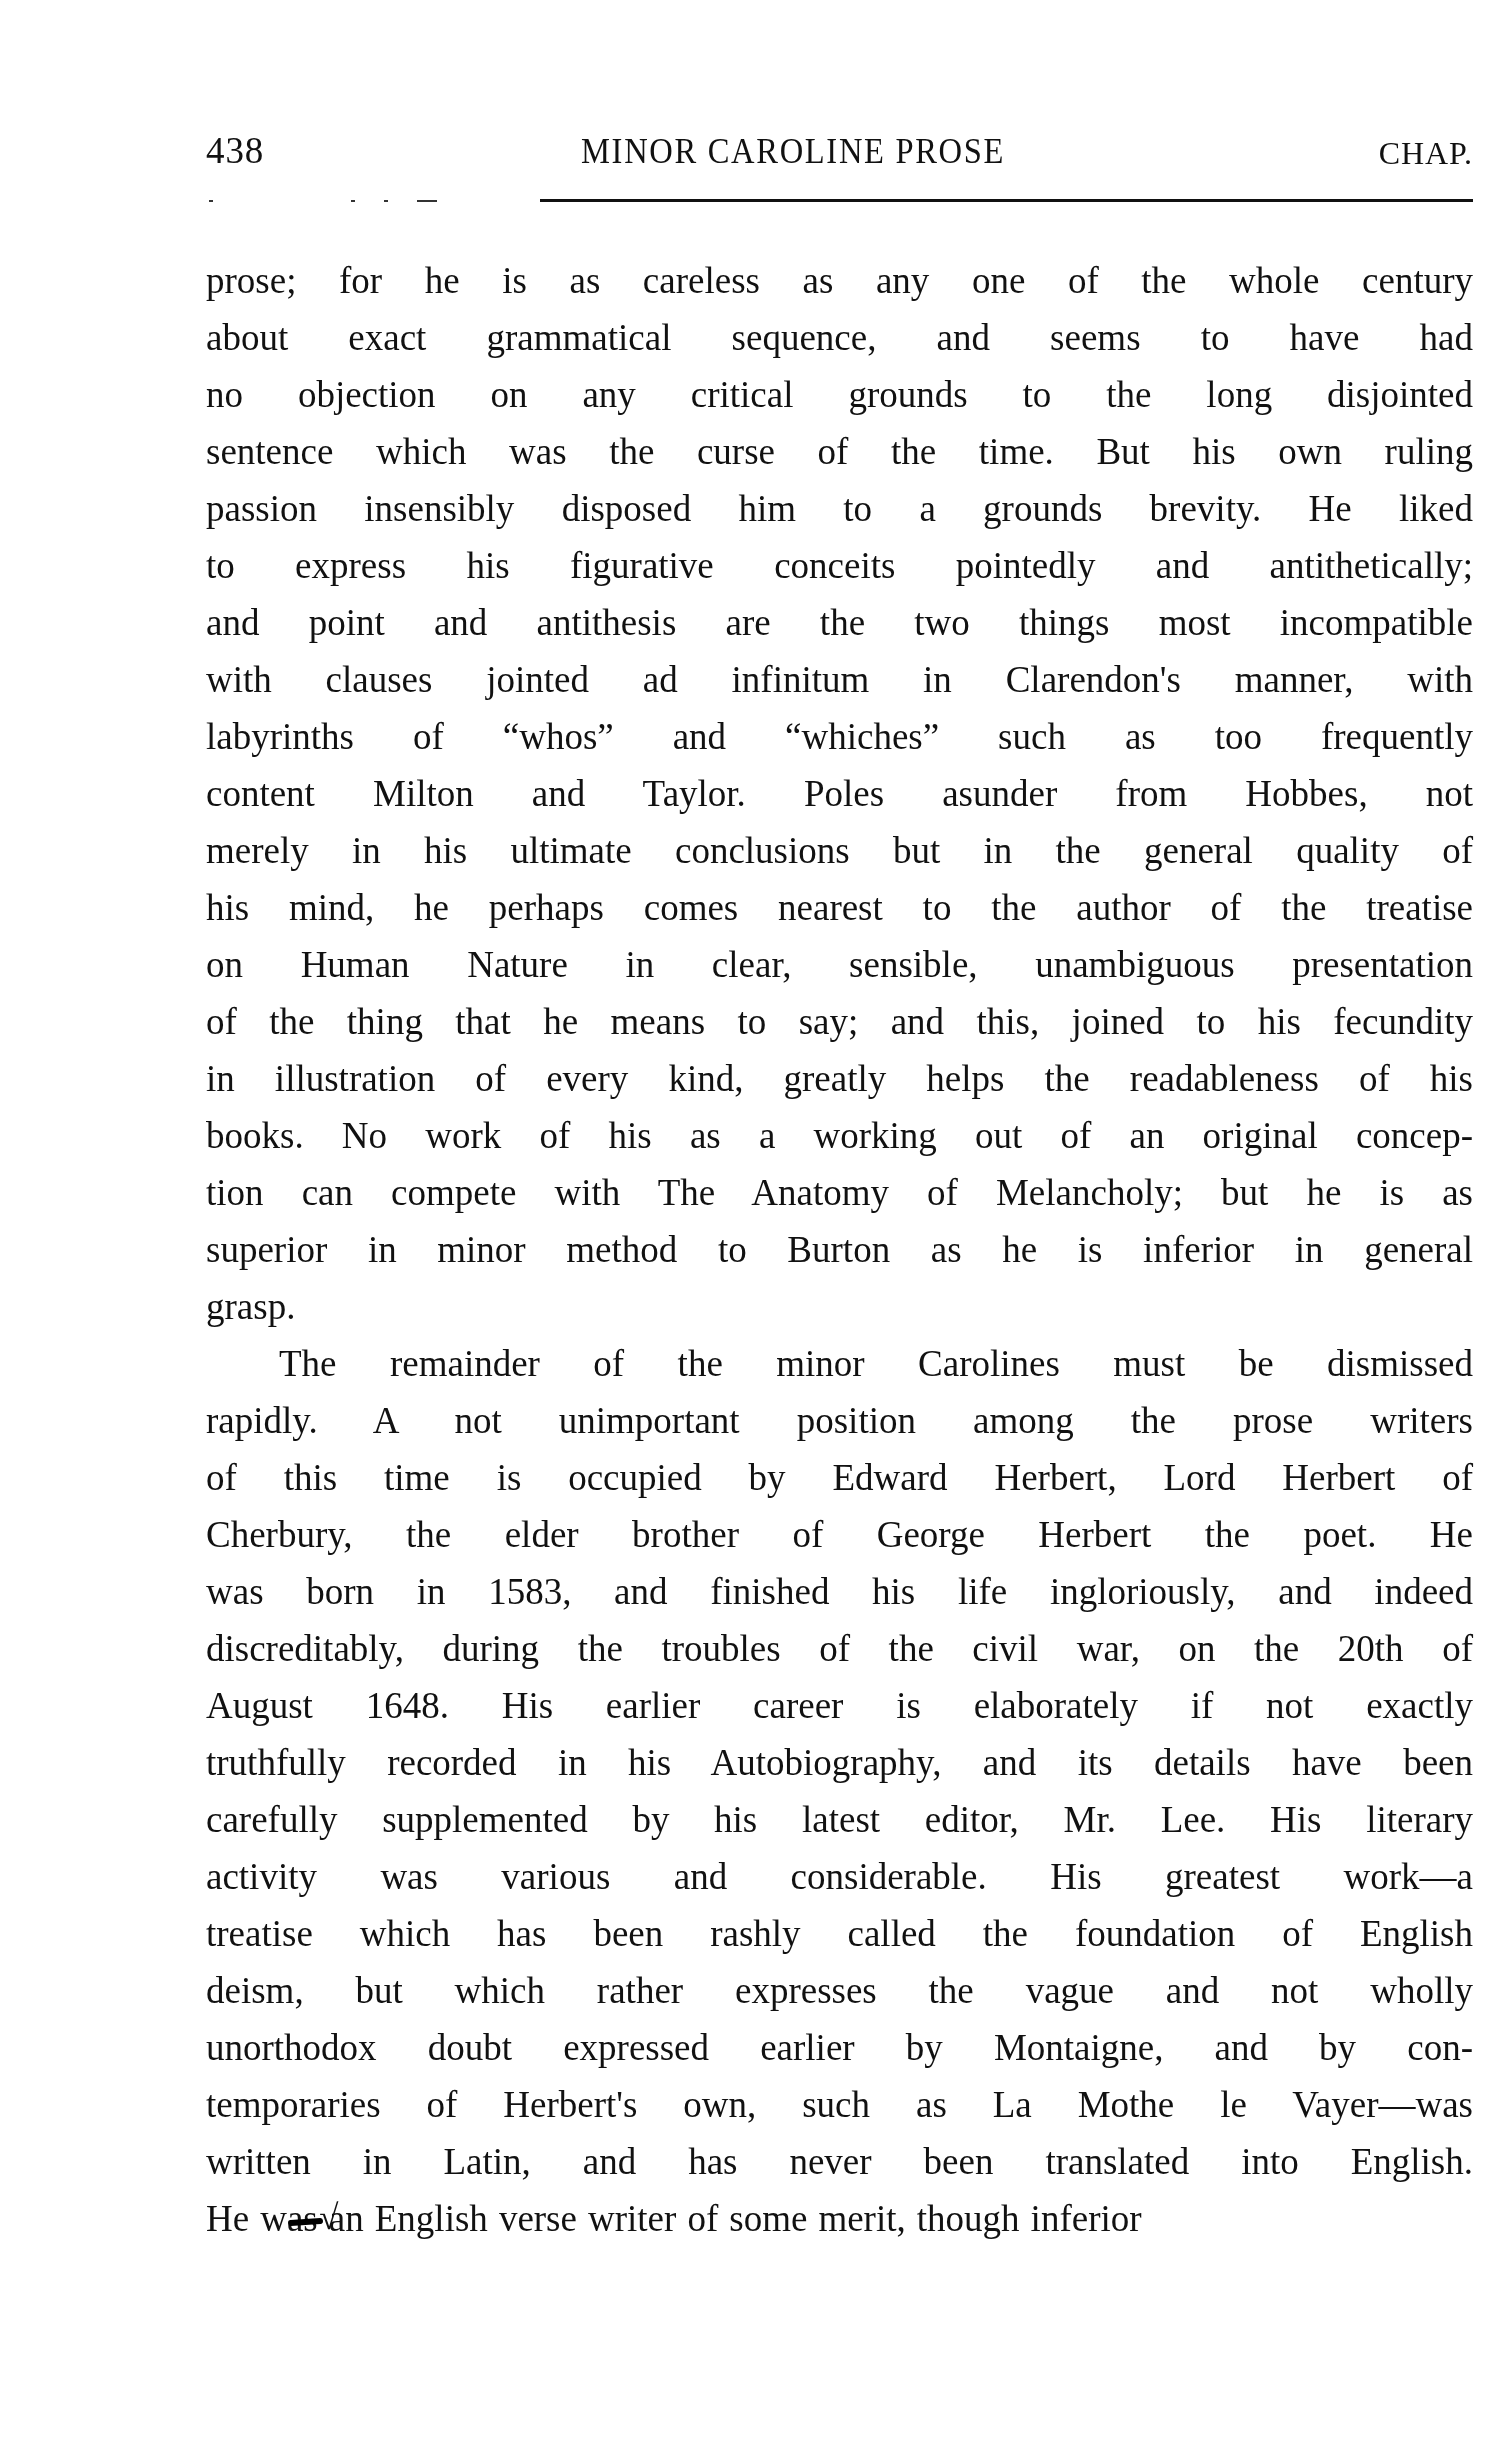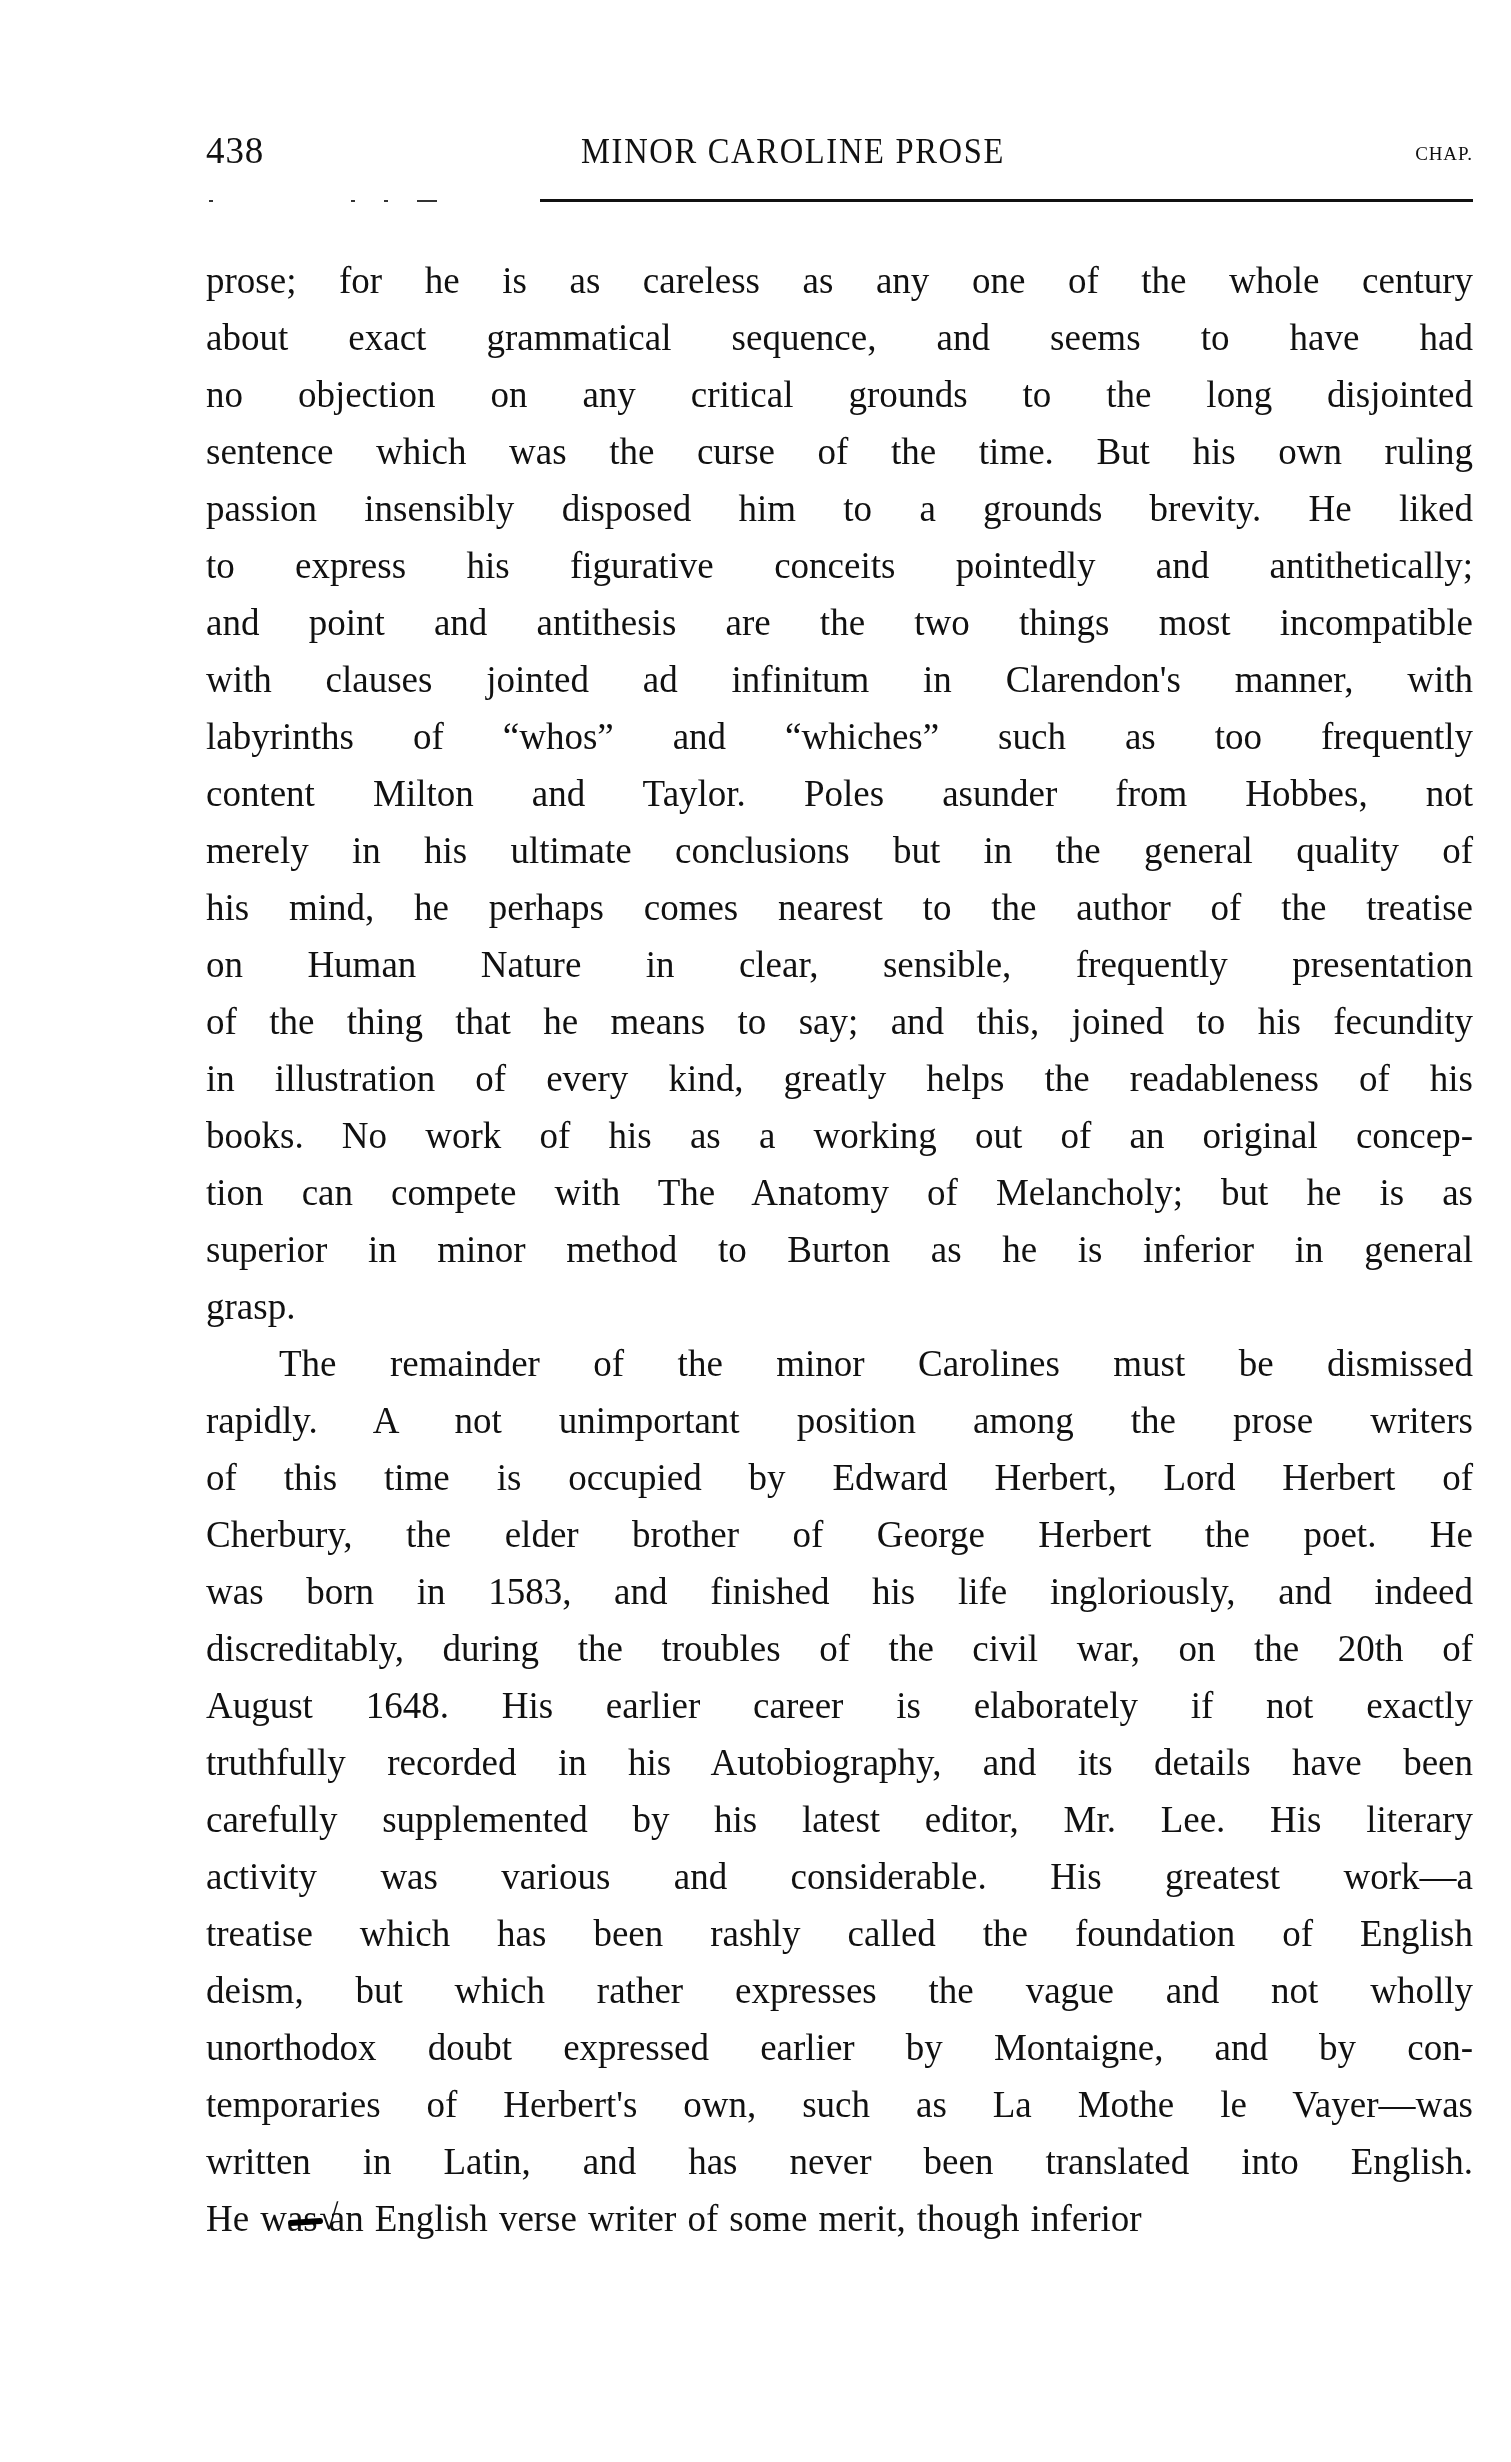--- a/index.html
+++ b/index.html
@@ -44,21 +44,21 @@
       font-size: 35px;
       line-height: 44px;
       letter-spacing: 1.8px;
       transform: scaleX(0.93);
       transform-origin: left center;
     }
     .head-chap {
       position: absolute;
       right: 0;
       top: 7.3px;
-      font-size: 19px;
+      font-size: 32px;
       line-height: 37px;
       letter-spacing: 0.9px;
     }
     .head-rule {
       position: absolute;
       left: 540px;
       top: 199px;
       width: 933px;
       height: 2.7px;
       background: #111111;
@@ -140,21 +140,21 @@
       <span class="line">no objection on any critical grounds to the long disjointed</span>
       <span class="line">sentence which was the curse of the time.  But his own ruling</span>
       <span class="line">passion insensibly disposed him to a grounds brevity.  He liked</span>
       <span class="line">to express his figurative conceits pointedly and antithetically;</span>
       <span class="line">and point and antithesis are the two things most incompatible</span>
       <span class="line"><span>with clauses jointed </span><span class="it">ad infinitum</span><span> in Clarendon's manner, with</span></span>
       <span class="line">labyrinths of “whos” and “whiches” such as too frequently</span>
       <span class="line">content Milton and Taylor.  Poles asunder from Hobbes, not</span>
       <span class="line">merely in his ultimate conclusions but in the general quality of</span>
       <span class="line">his mind, he perhaps comes nearest to the author of the treatise</span>
-      <span class="line"><span>on </span><span class="it">Human Nature</span><span> in clear, sensible, frequently presentation</span></span>
+      <span class="line"><span>on </span><span class="it">Human Nature</span><span> in clear, sensible, unambiguous presentation</span></span>
       <span class="line">of the thing that he means to say; and this, joined to his fecundity</span>
       <span class="line">in illustration of every kind, greatly helps the readableness of his</span>
       <span class="line">books.  No work of his as a working out of an original concep-</span>
       <span class="line"><span>tion can compete with </span><span class="it">The Anatomy of Melancholy</span><span>; but he is as</span></span>
       <span class="line">superior in minor method to Burton as he is inferior in general</span>
       <span class="line last">grasp.</span>
       <span class="line indent">The remainder of the minor Carolines must be dismissed</span>
       <span class="line">rapidly.  A not unimportant position among the prose writers</span>
       <span class="line">of this time is occupied by Edward Herbert, Lord Herbert of</span>
       <span class="line">Cherbury, the elder brother of George Herbert the poet.  He</span>

